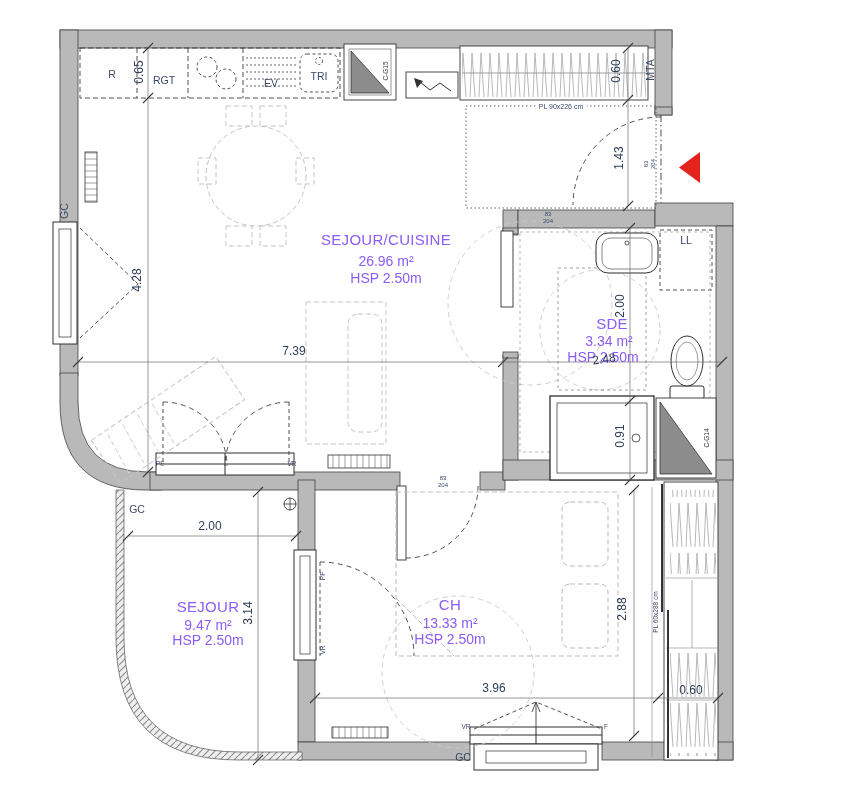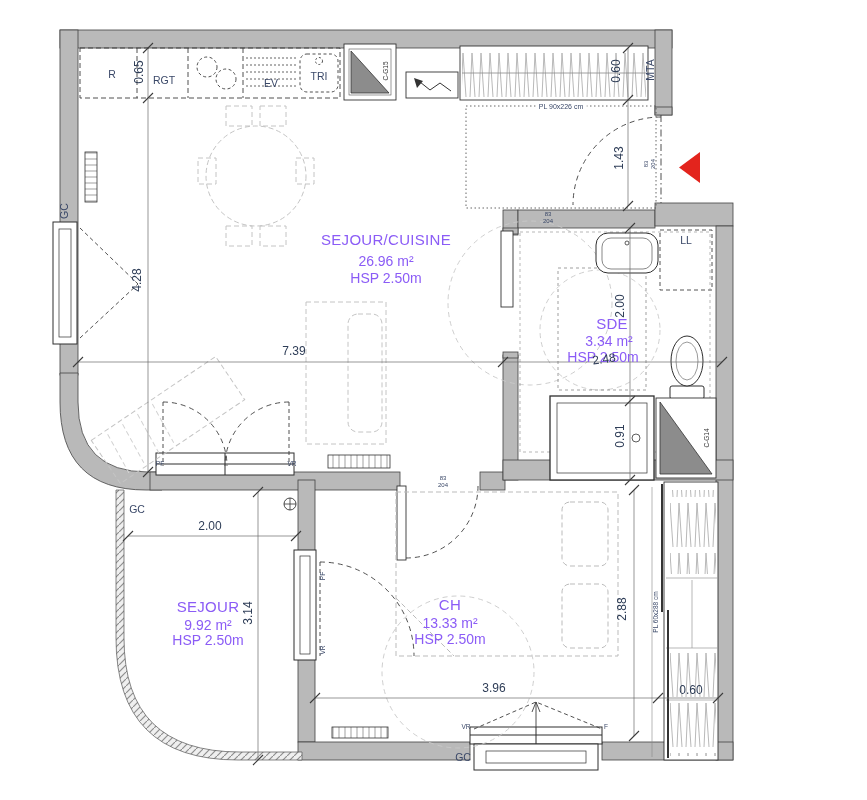--- a/index.html
+++ b/index.html
@@ -241,21 +241,21 @@
 
 <div class="lbl room" style="left:612px;top:323px">SDE</div>
 <div class="lbl sub" style="left:609px;top:341px">3.34 m²</div>
 <div class="lbl sub" style="left:603px;top:357px">HSP 2.50m</div>
 
 <div class="lbl room" style="left:450px;top:604px">CH</div>
 <div class="lbl sub" style="left:450px;top:623px">13.33 m²</div>
 <div class="lbl sub" style="left:450px;top:639px">HSP 2.50m</div>
 
 <div class="lbl room" style="left:208px;top:606px">SEJOUR</div>
-<div class="lbl sub" style="left:208px;top:625px">9.92 m²</div>
+<div class="lbl sub" style="left:208px;top:625px">9.47 m²</div>
 <div class="lbl sub" style="left:208px;top:640px">HSP 2.50m</div>
 
 <div class="lbl dim v" style="left:139px;top:72px">0.65</div>
 <div class="lbl dim v" style="left:137px;top:280px">4.28</div>
 <div class="lbl dim" style="left:294px;top:351px">7.39</div>
 <div class="lbl dim v" style="left:616px;top:71px">0.60</div>
 <div class="lbl dim v" style="left:619px;top:158px">1.43</div>
 <div class="lbl dim v" style="left:620px;top:306px">2.00</div>
 <div class="lbl dim r8" style="left:604px;top:359px">2.48</div>
 <div class="lbl dim v" style="left:620px;top:436px">0.91</div>

